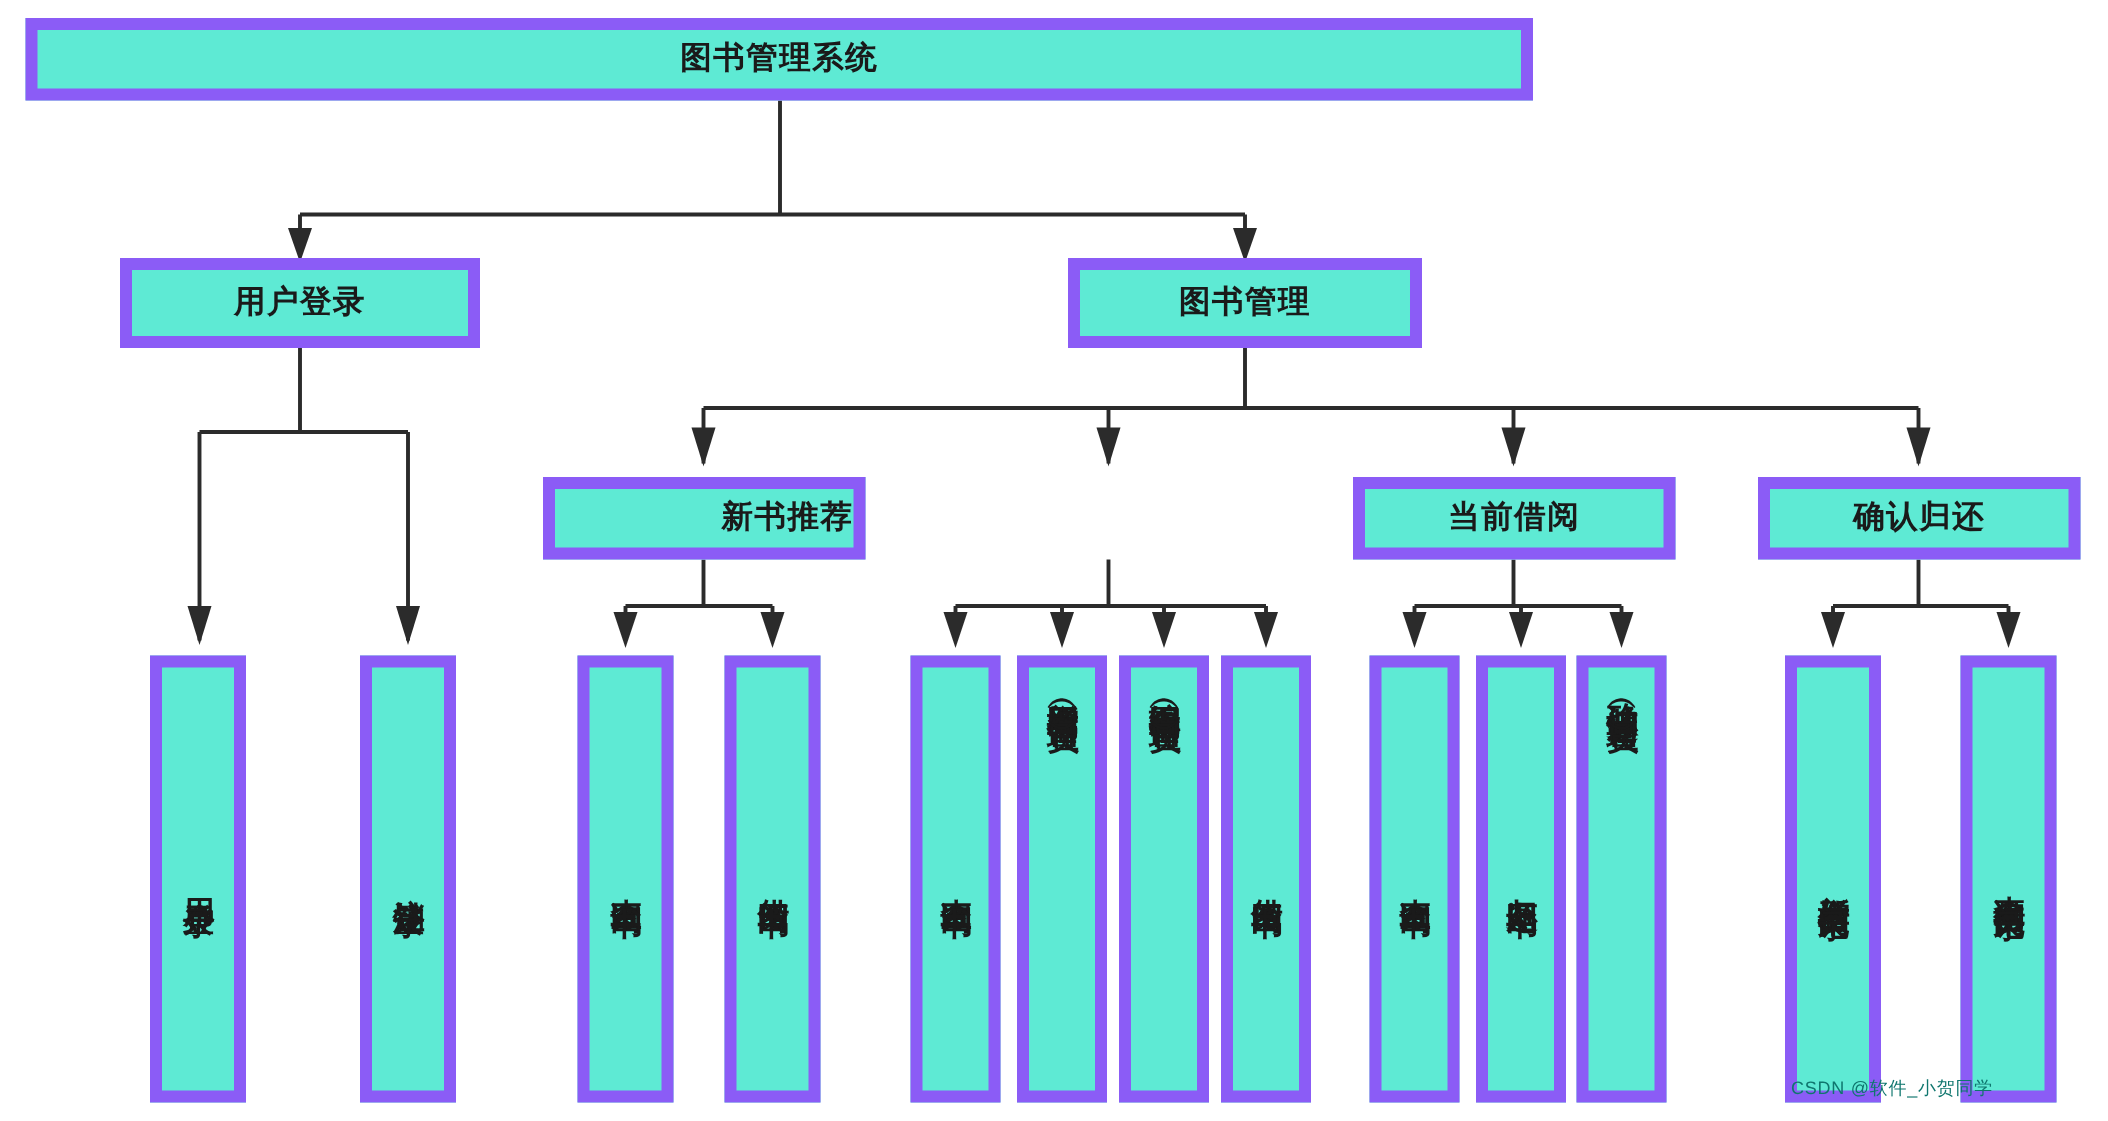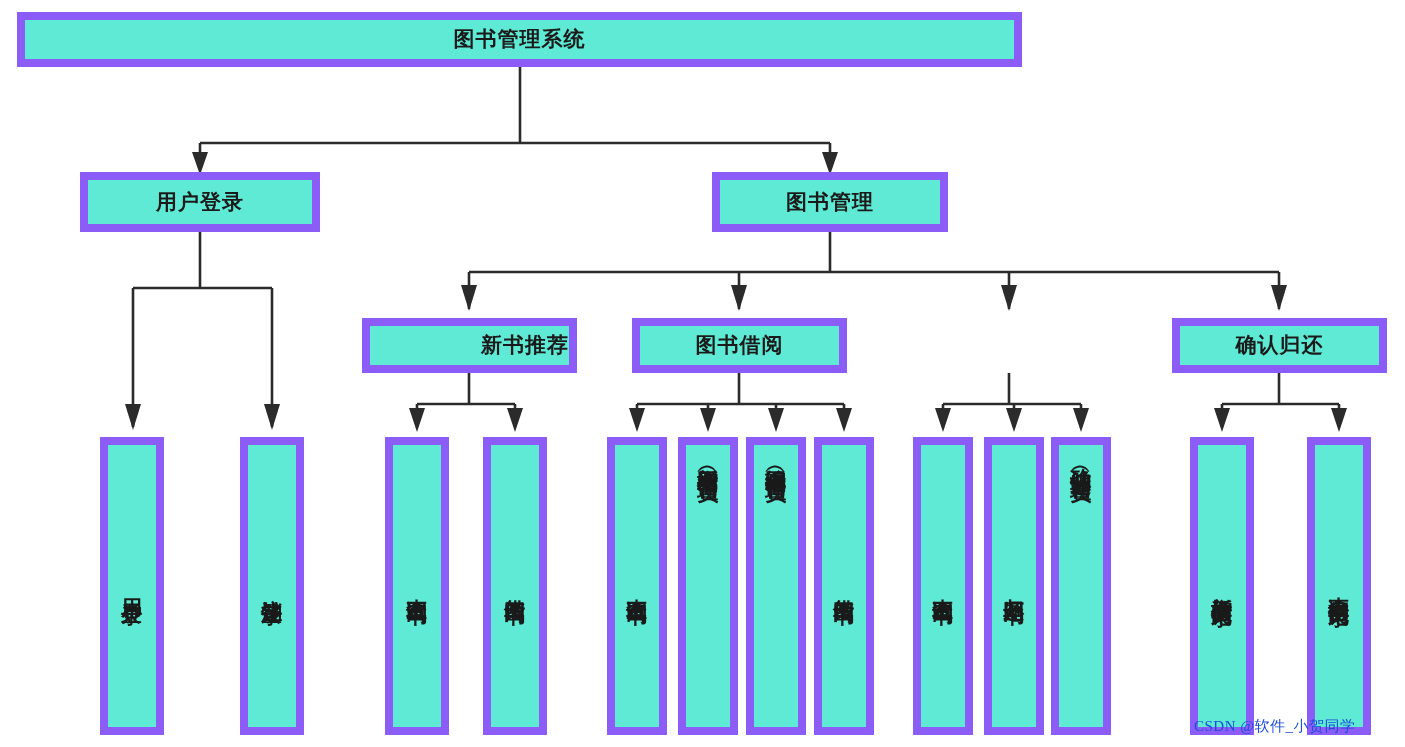--- a/index.html
+++ b/index.html
@@ -54,25 +54,24 @@
     line-height: 1.30;
     letter-spacing: 2px;
     white-space: nowrap;
   }
   .node-v.center-text {
     align-items: center;
     padding-top: 0;
   }
   .watermark {
     position: absolute;
-    font-size: 15px;
-    color: #1d4ed8;
+    font-size: 12px;
+    color: #0f766e;
     white-space: nowrap;
     letter-spacing: 0.5px;
-    font-family: Liberation Serif, serif;
   }
 </style>
 </head>
 <body>
 
 <div id="canvas">
 
   <svg id="wires" viewBox="0 0 1405 747" width="1405" height="747" xmlns="http://www.w3.org/2000/svg">
     <defs>
       <marker id="arrow" viewBox="0 0 12 12" refX="6" refY="10" markerWidth="8" markerHeight="10" orient="auto-start-reverse">
@@ -152,22 +151,22 @@
   <div class="node node-h" style="left:80px; top:172px; width:240px; height:60px;">
     <span class="label">用户登录</span>
   </div>
   <div class="node node-h" style="left:712px; top:172px; width:236px; height:60px;">
     <span class="label">图书管理</span>
   </div>
 
   <div class="node node-h" style="left:362px; top:318px; width:215px; height:55px;justify-content:flex-end;">
     <span class="label">新书推荐</span>
   </div>
-  <div class="node node-h" style="left:632px; top:318px; width:215px; height:55px;">
-    <span class="label">图书借阅</span>
+  <div class="node node-h" style="left:902px; top:318px; width:215px; height:55px;">
+    <span class="label">当前借阅</span>
   </div>
   <div class="node node-h" style="left:1172px; top:318px; width:215px; height:55px;">
     <span class="label">确认归还</span>
   </div>
 
   <div class="node node-v center-text" style="left:100px; top:437px; width:64px; height:298px;">
     <span class="label">用户登录</span>
   </div>
   <div class="node node-v center-text" style="left:240px; top:437px; width:64px; height:298px;">
     <span class="label">注销登录</span>

